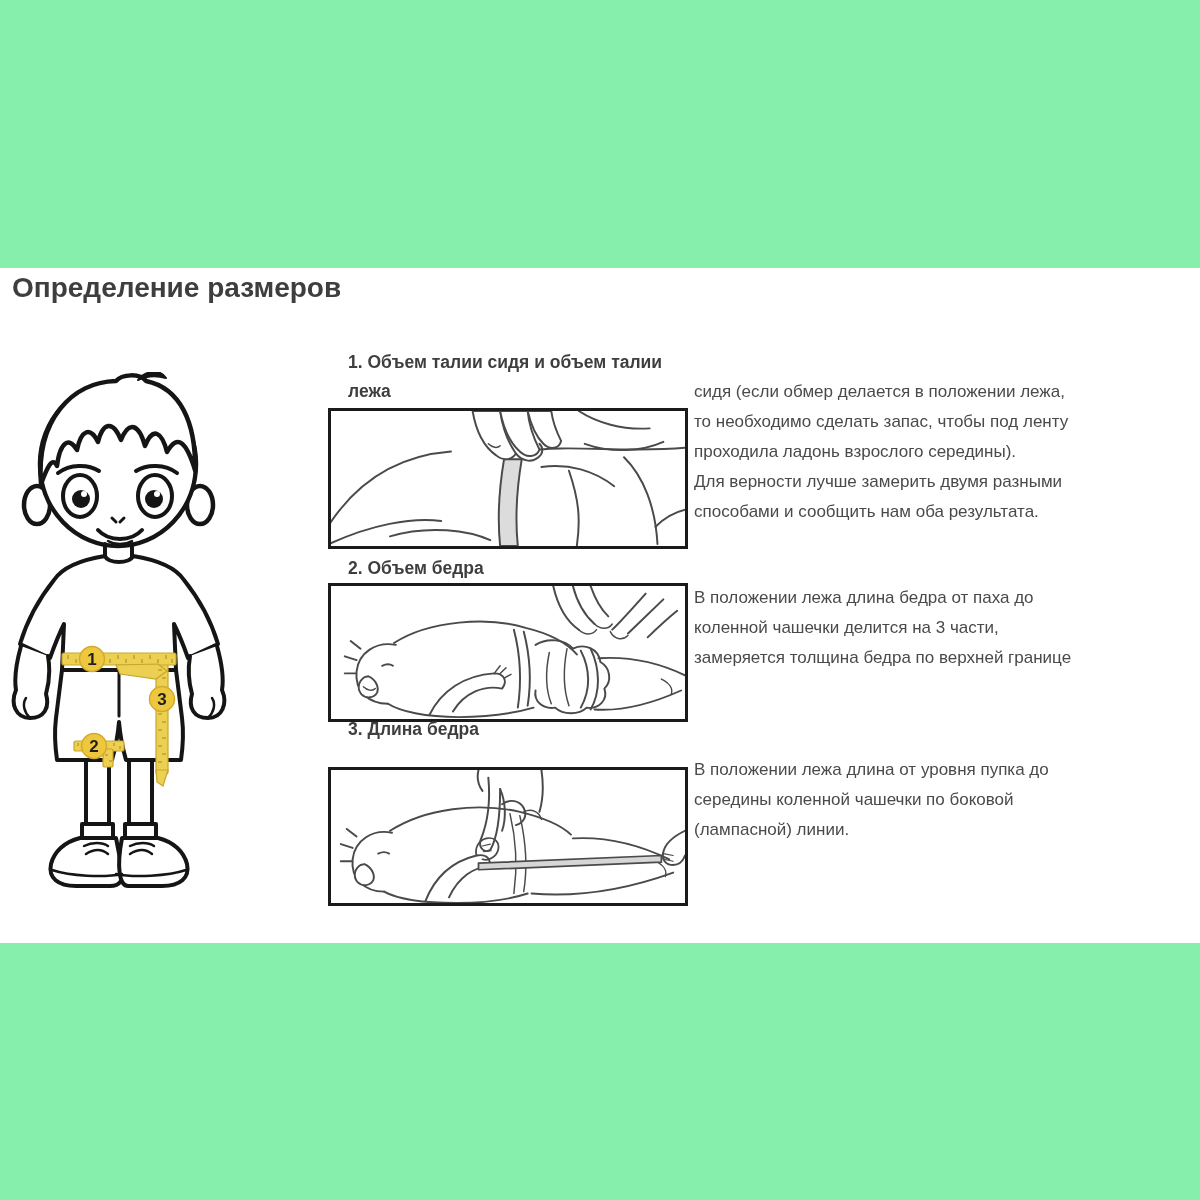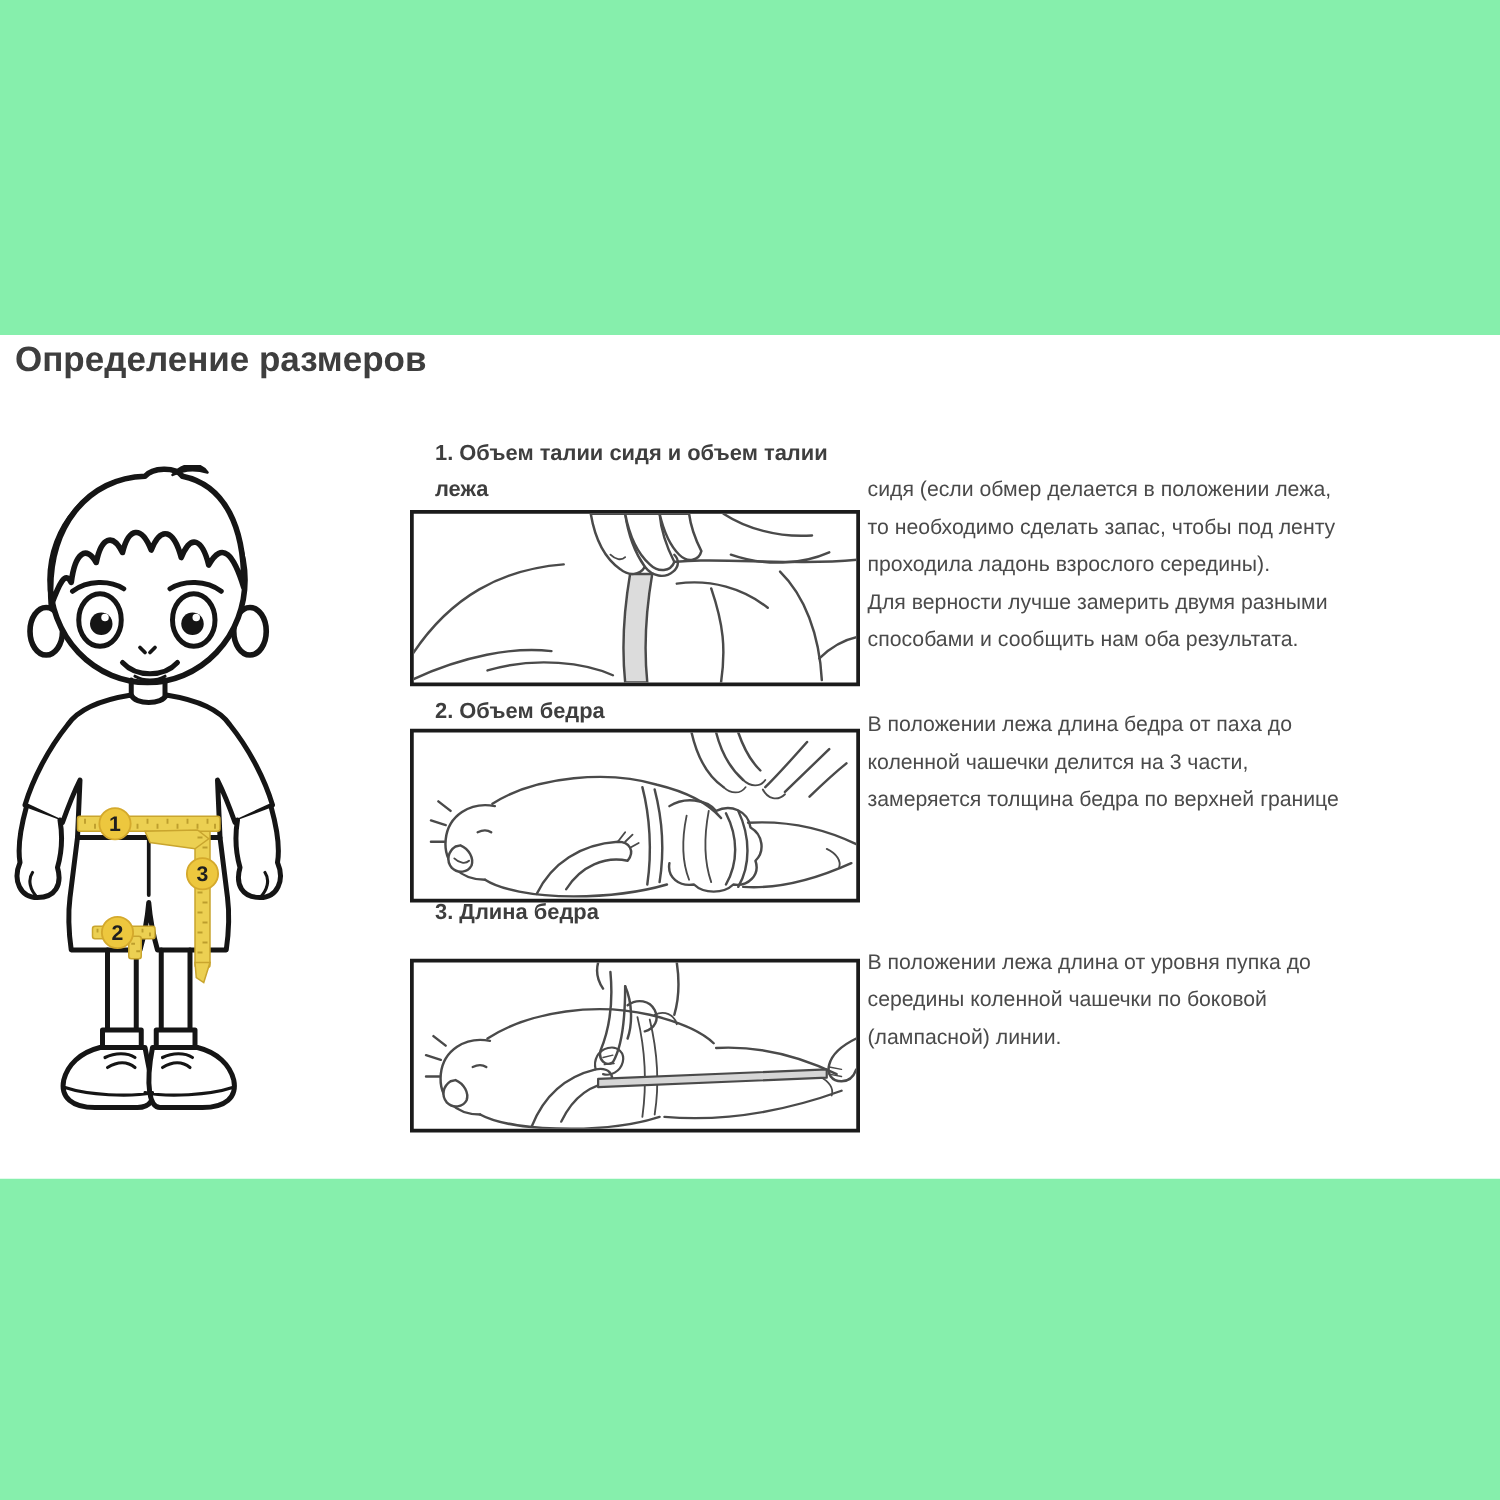--- a/index.html
+++ b/index.html
@@ -33,21 +33,21 @@
   }
   .box1 { top:408px; height:141px; }
   .box2 { top:583px; height:139px; }
   .box3 { top:767px; height:139px; }
   .box svg { width:100%; height:100%; display:block; }
   .bodytext {
     position:absolute; left:694px; width:490px;
     font-size:17px; font-weight:400; color:#4a4a4a; line-height:30px;
   }
   .p1pos { top:377px; }
-  .p2pos { top:565px; }
+  .p2pos { top:583px; }
   .p3pos { top:755px; }
 </style>
 </head>
 <body>
 
 <div class="page">
   <div class="panel"></div>
 
   <h1 class="title">Определение размеров</h1>
 

